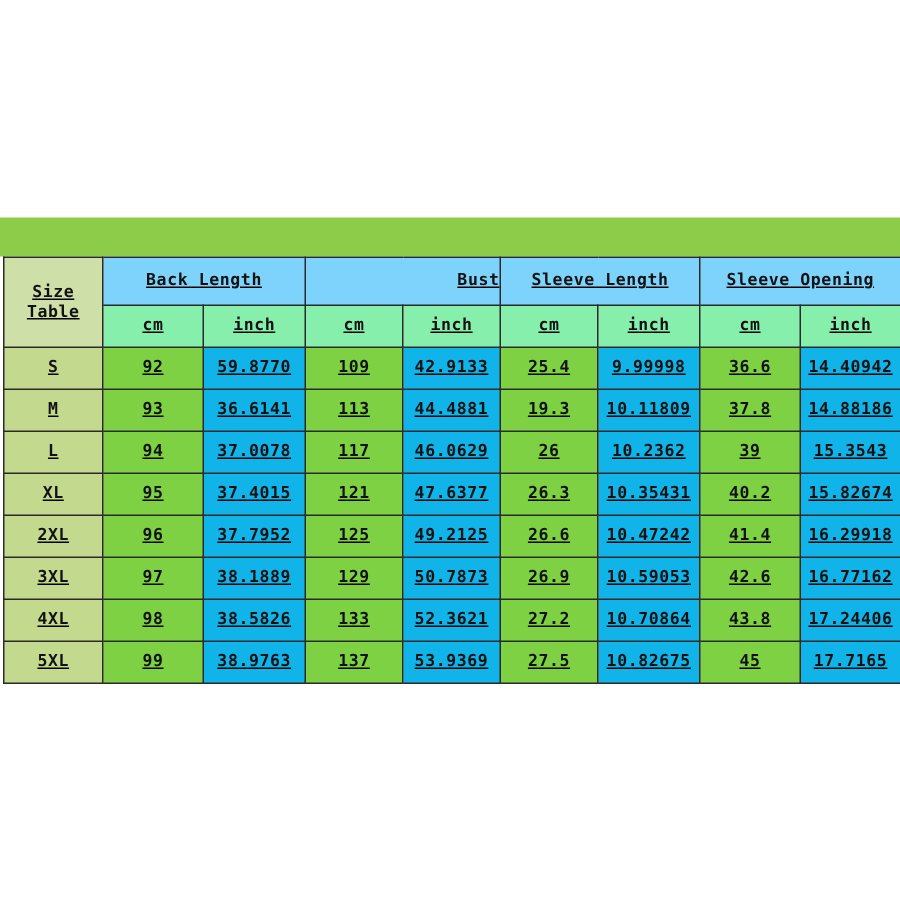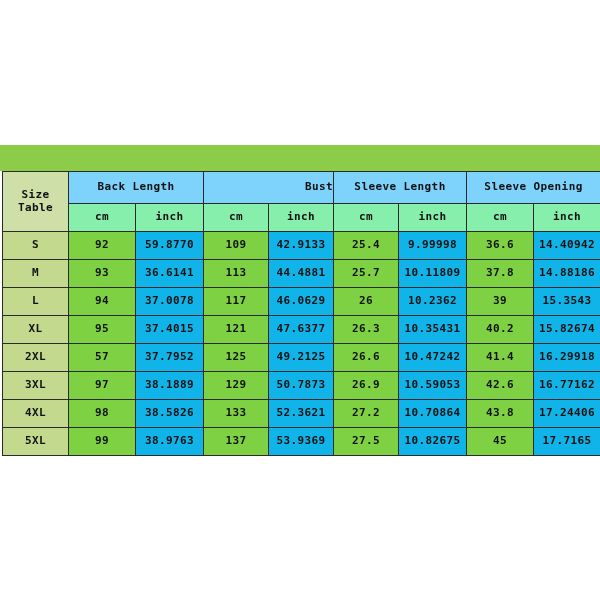--- a/index.html
+++ b/index.html
@@ -30,20 +30,21 @@
     height: 26px;
     background: #8ccc48;
   }
 
   
   #table-wrap {
     position: absolute;
     left: 2px;
     top: 171px;
     width: 598px;
+    text-decoration: underline;
   }
 
   table.size-table {
     border-collapse: collapse;
     table-layout: fixed;
     width: 598px;
     background: #cfdfa8;
   }
 
   table.size-table td,
@@ -156,21 +157,21 @@
             <td class="inch-cell">9.99998</td>
             <td class="cm-cell">36.6</td>
             <td class="inch-cell">14.40942</td>
           </tr>
           <tr>
             <td class="size-cell">M</td>
             <td class="cm-cell">93</td>
             <td class="inch-cell">36.6141</td>
             <td class="cm-cell">113</td>
             <td class="inch-cell">44.4881</td>
-            <td class="cm-cell">25.7</td>
+            <td class="cm-cell">19.3</td>
             <td class="inch-cell">10.11809</td>
             <td class="cm-cell">37.8</td>
             <td class="inch-cell">14.88186</td>
           </tr>
           <tr>
             <td class="size-cell">L</td>
             <td class="cm-cell">94</td>
             <td class="inch-cell">37.0078</td>
             <td class="cm-cell">117</td>
             <td class="inch-cell">46.0629</td>
@@ -185,21 +186,21 @@
             <td class="inch-cell">37.4015</td>
             <td class="cm-cell">121</td>
             <td class="inch-cell">47.6377</td>
             <td class="cm-cell">26.3</td>
             <td class="inch-cell">10.35431</td>
             <td class="cm-cell">40.2</td>
             <td class="inch-cell">15.82674</td>
           </tr>
           <tr>
             <td class="size-cell">2XL</td>
-            <td class="cm-cell">57</td>
+            <td class="cm-cell">96</td>
             <td class="inch-cell">37.7952</td>
             <td class="cm-cell">125</td>
             <td class="inch-cell">49.2125</td>
             <td class="cm-cell">26.6</td>
             <td class="inch-cell">10.47242</td>
             <td class="cm-cell">41.4</td>
             <td class="inch-cell">16.29918</td>
           </tr>
           <tr>
             <td class="size-cell">3XL</td>

